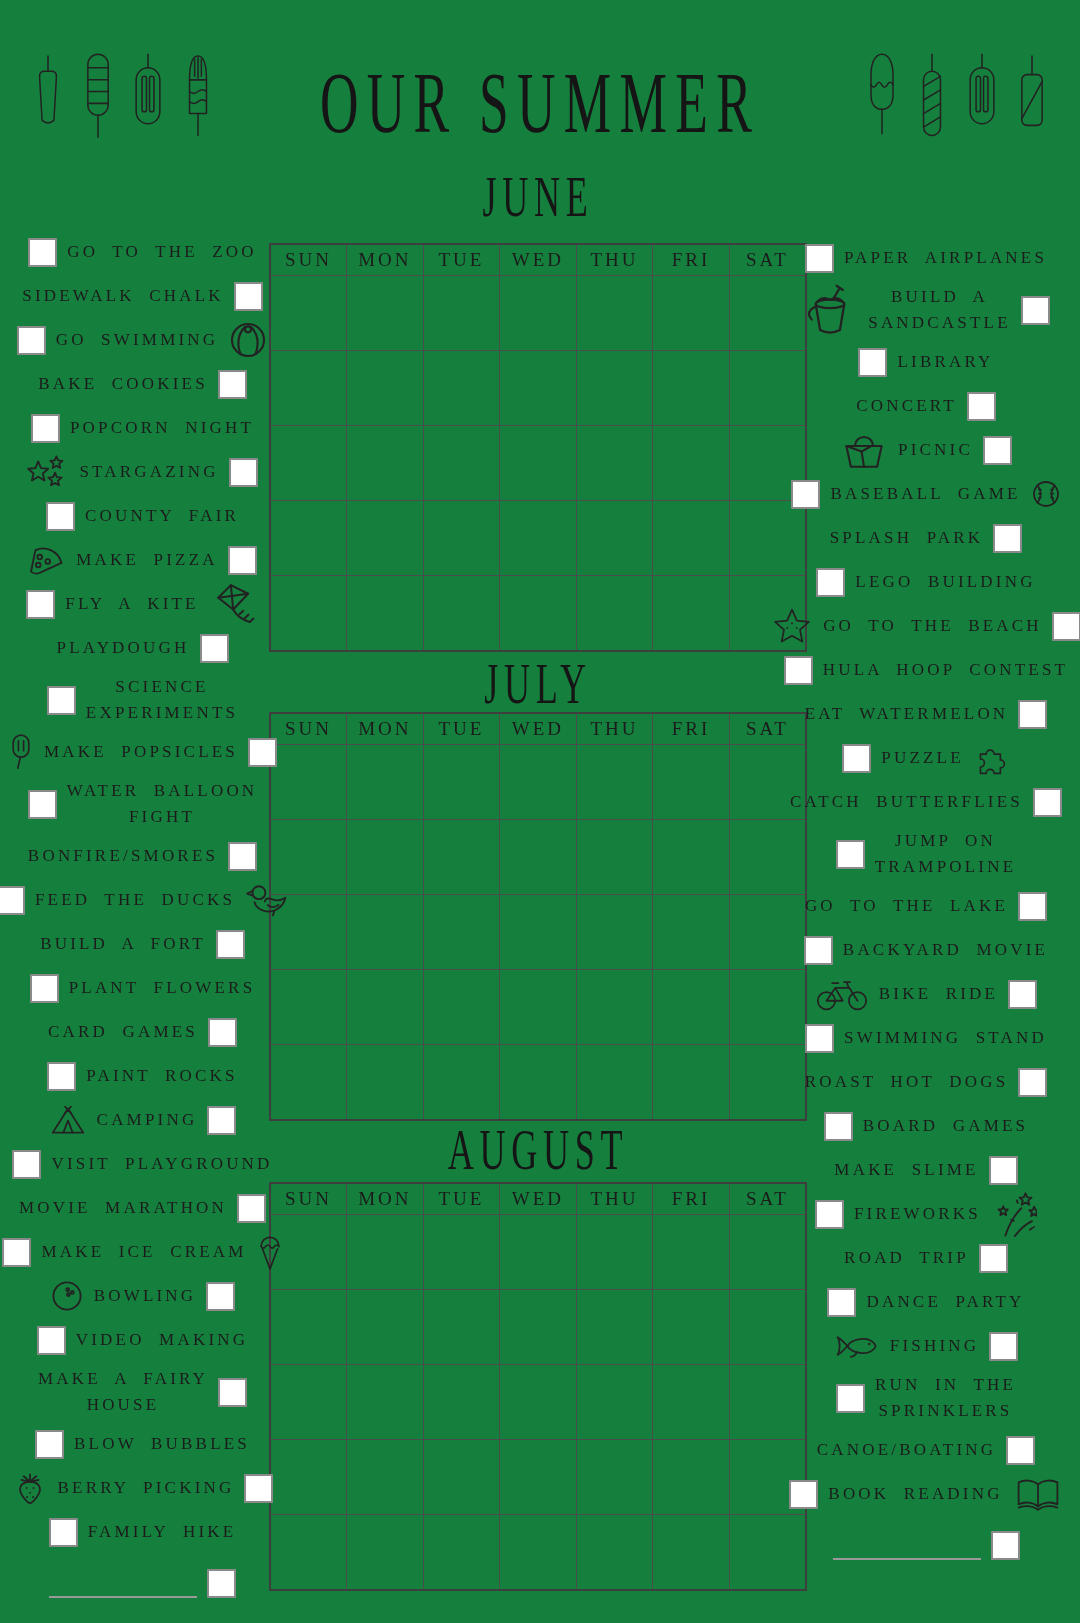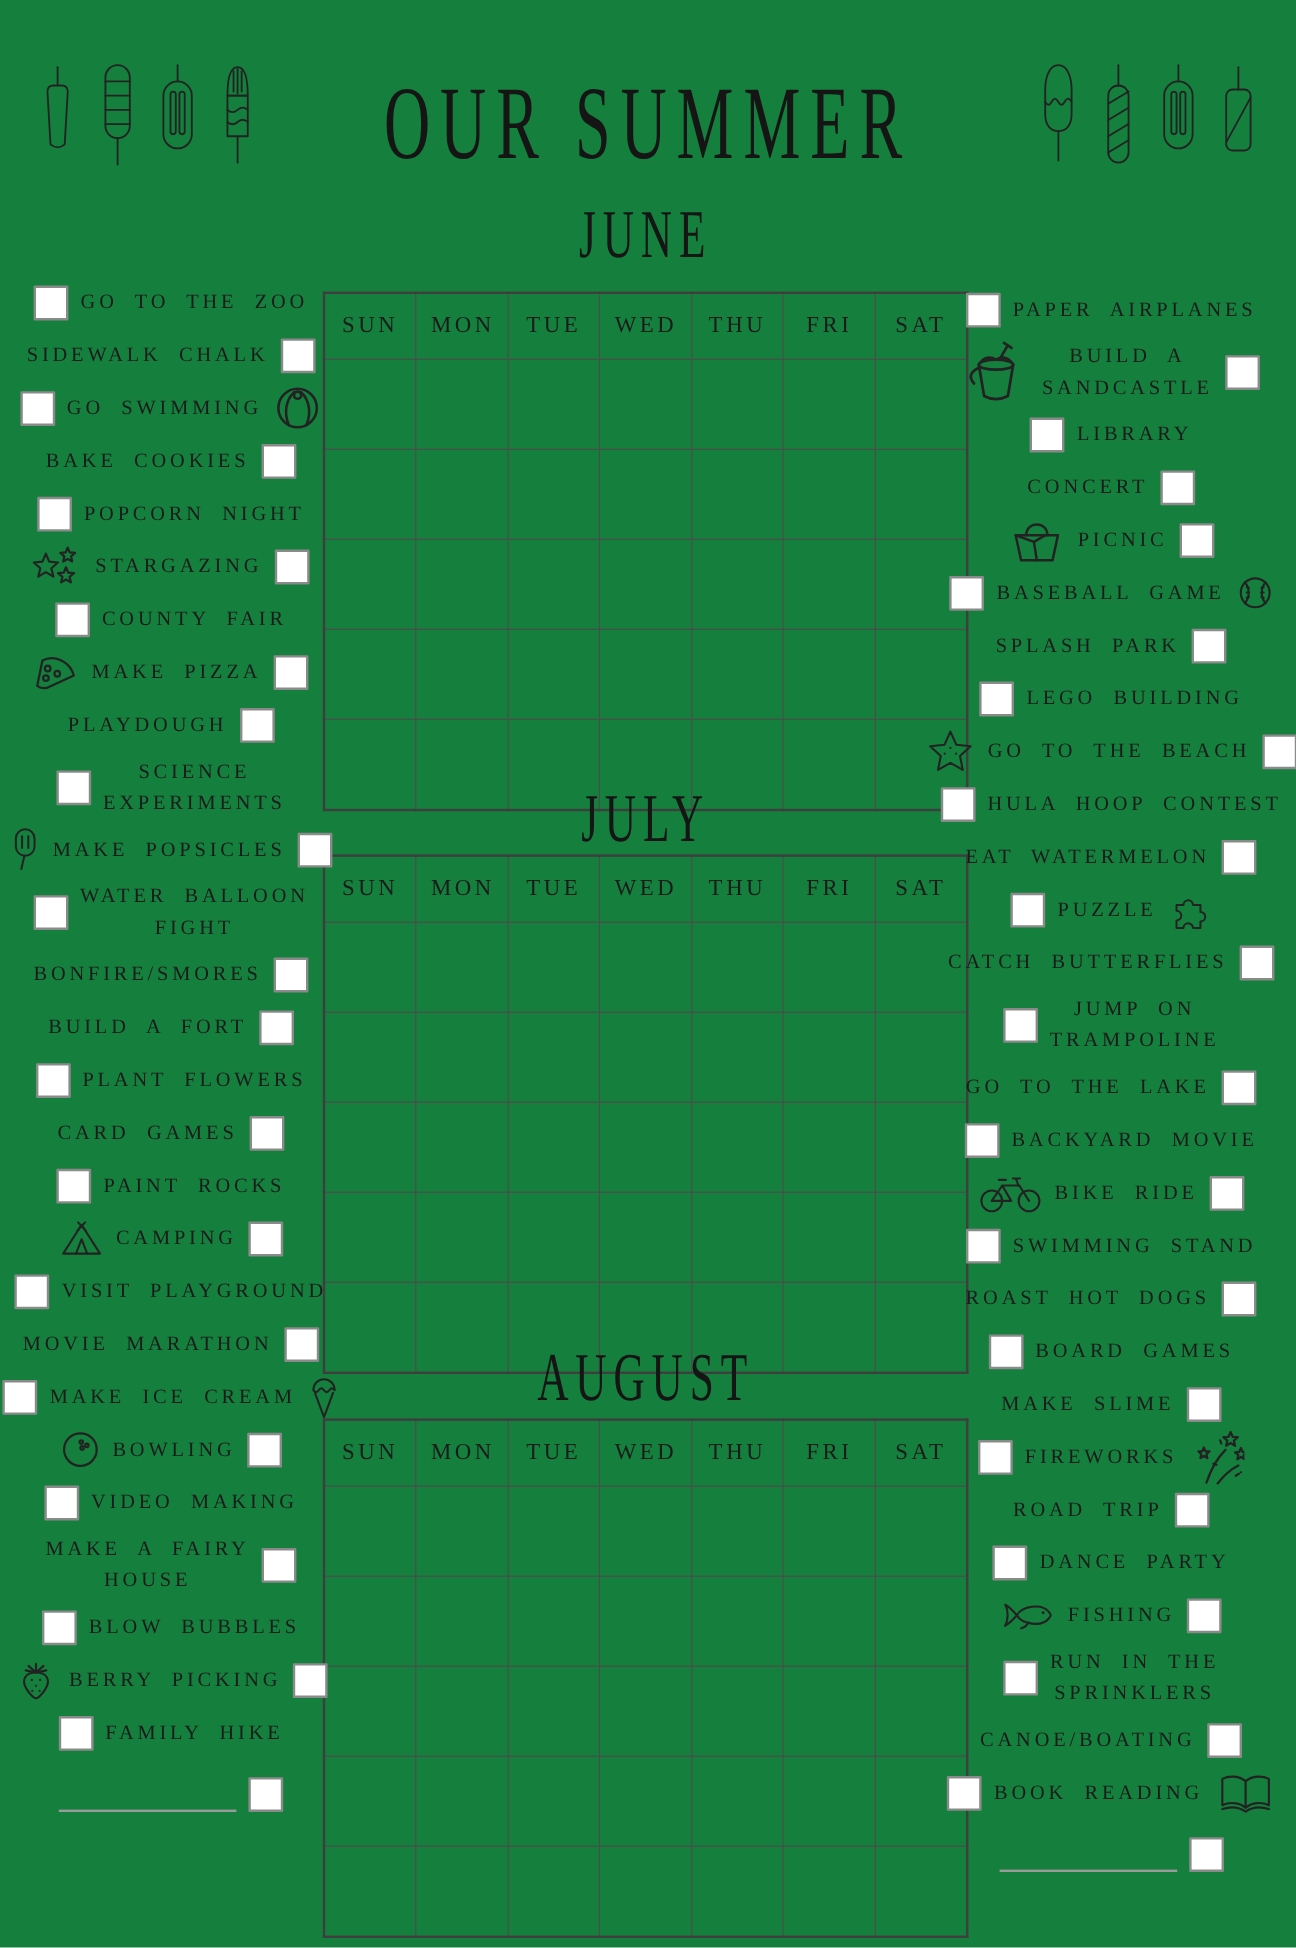--- a/index.html
+++ b/index.html
@@ -25,21 +25,21 @@
     transform:translateX(-50%) scale(0.95,1.5); transform-origin:center top;
   }
   .month-title-0{top:163px;}
   .month-title-1{top:650px;}
   .month-title-2{top:1116px;}
   
   .cal{position:absolute; left:269px; width:538px; border-collapse:collapse; table-layout:fixed;}
   .cal-0{top:243px;} .cal-1{top:712px;} .cal-2{top:1182px;}
   .cal th{
     height:30px; font-weight:normal; font-size:19px; letter-spacing:3px;
-    border:1.6px solid #4c4c4c; color:#1b1b1b; padding:12px;
+    border:1.6px solid #4c4c4c; color:#1b1b1b; padding:0;
   }
   .cal td{height:74px; border:1.4px solid #4c4c4c; padding:0;}
   .cal{border:2px solid #3e3e3e;}
   
   .list{position:absolute; display:flex; flex-direction:column;}
   .list-left{left:25px; top:230px; width:235px;}
   .list-right{left:790px; top:236px; width:272px;}
   .item{
     display:flex; align-items:center; justify-content:center;
     gap:10px; height:44px; overflow:visible;
@@ -380,20 +380,35 @@
             <circle cx="13.5" cy="12" r="1.6"></circle>
             <circle cx="7" cy="14.5" r="1.6"></circle>
           </svg>
         </span>
         <span class="label">
           <span class="line">MAKE PIZZA</span>
         </span>
         <span class="checkbox"></span>
       </div>
       <div class="item">
+        <span class="checkbox"></span>
+        <span class="label">
+          <span class="line">FLY A KITE</span>
+        </span>
+        <span class="icon">
+          <svg width="50" height="44" viewBox="0 0 30 28">
+            <path d="M13 2 L24 7.5 L14.5 17.5 L5 10 Z"></path>
+            <line x1="13" y1="2" x2="14.5" y2="17.5"></line>
+            <line x1="5" y1="10" x2="24" y2="7.5"></line>
+            <path d="M14.5 17.5 C16.5 21.5 20.5 24 25 25.5"></path>
+            <path d="M18.5 20.5 l2.4 -2.2 M21.8 23 l2.4 -2.2 M25 25.5 l2.4 -2.2"></path>
+          </svg>
+        </span>
+      </div>
+      <div class="item">
         <span class="label">
           <span class="line">PLAYDOUGH</span>
         </span>
         <span class="checkbox"></span>
       </div>
       <div class="item two-line">
         <span class="checkbox"></span>
         <span class="label">
           <span class="line">SCIENCE</span>
           <span class="line">EXPERIMENTS</span>
@@ -418,20 +433,35 @@
         <span class="label">
           <span class="line">WATER BALLOON</span>
           <span class="line">FIGHT</span>
         </span>
       </div>
       <div class="item">
         <span class="label">
           <span class="line">BONFIRE/SMORES</span>
         </span>
         <span class="checkbox"></span>
+      </div>
+      <div class="item">
+        <span class="checkbox"></span>
+        <span class="label">
+          <span class="line">FEED THE DUCKS</span>
+        </span>
+        <span class="icon">
+          <svg width="44" height="36" viewBox="0 0 30 24">
+            <circle cx="9.5" cy="7" r="4.4"></circle>
+            <path d="M5.2 6 L1.5 7.6 L5.3 9"></path>
+            <path d="M6.5 13.5 C8 19 16 21.5 21.5 18.5 C25 16.5 27 13 27.5 10.5 C24.5 12.5 20.5 12.5 17.5 11.3 C14.8 10.2 13.6 11.8 13.6 13"></path>
+            <path d="M15.5 15.5 C17.5 17.3 20.8 17.3 22.8 15.3"></path>
+            <path d="M20 19.5 L19 22.5"></path>
+          </svg>
+        </span>
       </div>
       <div class="item">
         <span class="label">
           <span class="line">BUILD A FORT</span>
         </span>
         <span class="checkbox"></span>
       </div>
       <div class="item">
         <span class="checkbox"></span>
         <span class="label">

